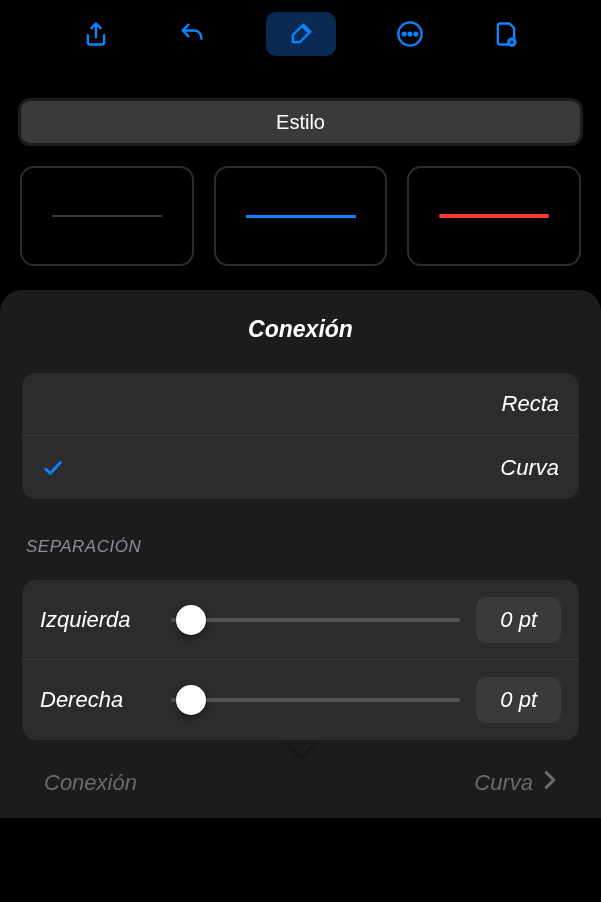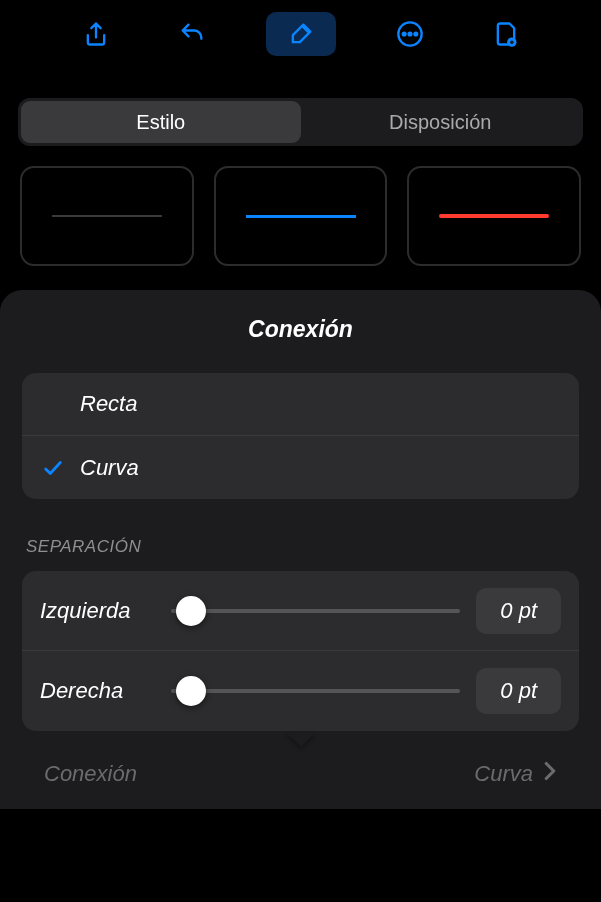--- a/index.html
+++ b/index.html
@@ -29,23 +29,23 @@
   }
   
   
   .sheet { background: #1c1c1e; border-top-left-radius: 22px; border-top-right-radius: 22px; padding: 26px 22px 0; position: relative; font-style: italic; }
   .sheet-title { text-align: center; font-size: 23px; font-weight: 600; margin-bottom: 30px; }
   
   .option-group { background: #2c2c2e; border-radius: 14px; overflow: hidden; }
   .option-row { display: flex; align-items: center; height: 63px; padding: 0 20px; border-bottom: 1px solid #3a3a3c; font-size: 22px; }
   .option-row:last-child { border-bottom: none; }
   .check { width: 32px; display: flex; align-items: center; justify-content: flex-start; color: #0a84ff; font-size: 22px; }
-  .option-row .label { flex: 1; padding-left: 6px; }
+  .option-row .label { flex: 1; padding-left: 6px; text-align: right; }
   
-  .section-header { font-size: 17px; color: #8e8e93; letter-spacing: 0.5px; margin: 38px 4px 14px; text-transform: uppercase; }
+  .section-header { font-size: 17px; color: #8e8e93; letter-spacing: 0.5px; margin: 38px 4px 23px; text-transform: uppercase; }
   
   .slider-group { background: #2c2c2e; border-radius: 14px; overflow: hidden; }
   .slider-row { display: flex; align-items: center; height: 80px; padding: 0 18px; border-bottom: 1px solid #3a3a3c; gap: 16px; font-size: 22px; }
   .slider-row:last-child { border-bottom: none; }
   .slider-row .slabel { width: 115px; }
   .slider-track { flex: 1; position: relative; height: 4px; background: #555; border-radius: 2px; }
   .slider-thumb { position: absolute; left: 0; top: 50%; transform: translate(-50%, -50%); width: 30px; height: 30px; background: #fff; border-radius: 50%; box-shadow: 0 2px 6px rgba(0,0,0,0.5); }
   .slider-value { background: #3a3a3c; border-radius: 10px; padding: 10px 24px; min-width: 84px; text-align: center; font-size: 22px; }
   
   
@@ -87,21 +87,20 @@
       <path d="M7 3h8l4 4v12a2 2 0 01-2 2H7a2 2 0 01-2-2V5a2 2 0 012-2z" stroke-linejoin="round"></path>
       <circle cx="17" cy="19" r="4" fill="#0a84ff" stroke="none"></circle>
       <circle cx="17" cy="19" r="1.5" fill="#1c1c1e" stroke="none"></circle>
     </svg>
   </div>
 </div>
 
 <div class="segmented-wrap">
   <div class="segmented">
     <div class="segment active">Estilo</div>
-    <div class="segment">Disposición</div>
   </div>
 </div>
 
 <div class="style-row">
   <div class="style-card">
       <div class="line1"></div>
     </div>
   <div class="style-card">
       <div class="line2"></div>
     </div>

